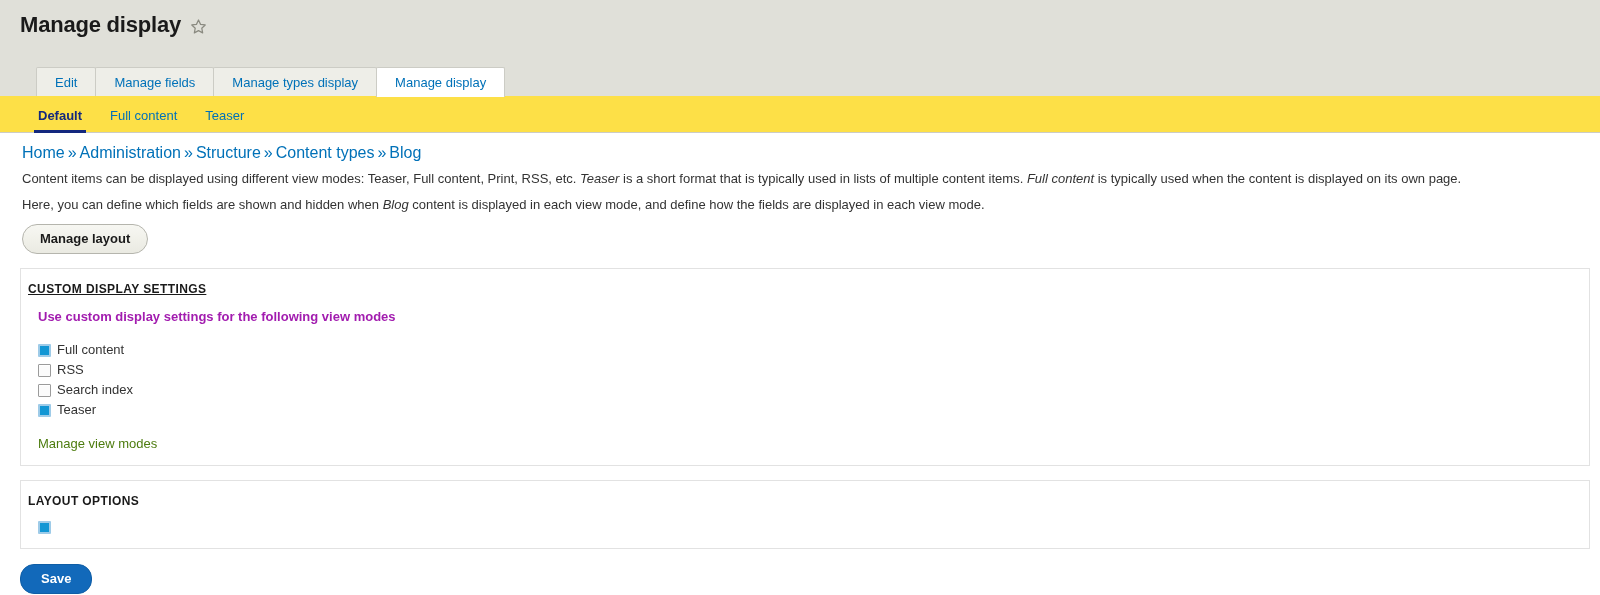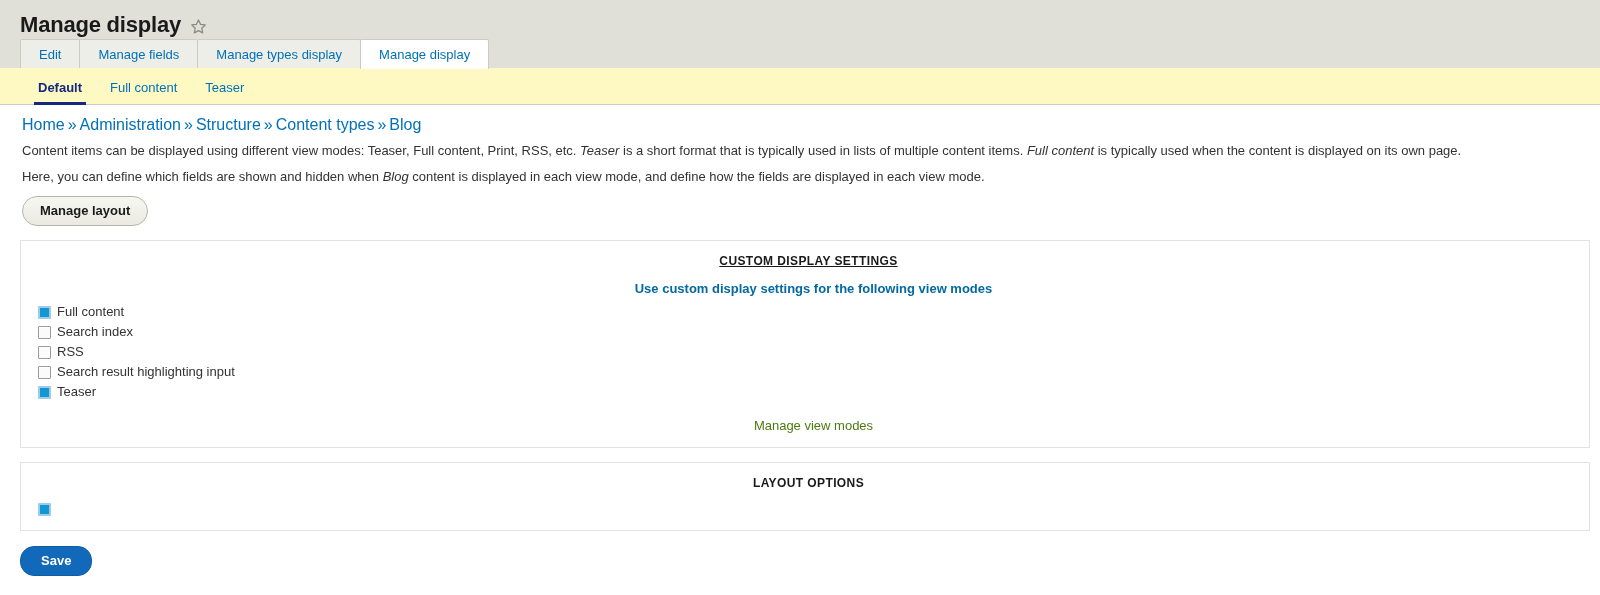--- a/index.html
+++ b/index.html
@@ -12,21 +12,21 @@
     background: #ffffff;
     font-family: "Liberation Sans", sans-serif;
     font-size: 13px;
     color: #333333;
     overflow: hidden;
   }
 
   
   .header-band {
     background: #e0e0d9;
-    height: 68px;
+    height: 96px;
     position: relative;
     box-sizing: border-box;
   }
   .page-title-row {
     display: flex;
     align-items: center;
     gap: 9px;
     padding: 12px 0 0 20px;
   }
   .page-title {
@@ -40,21 +40,21 @@
     display: inline-block;
     line-height: 1;
     margin-top: 3px;
     cursor: pointer;
   }
   .star-icon svg { display: block; }
 
   
   .primary-tabs {
     position: absolute;
-    left: 20px;
+    left: 36px;
     bottom: 0;
     display: flex;
     align-items: flex-end;
   }
   .ptab {
     border: 1px solid #ccccc5;
     border-bottom: none;
     background: #eeeee8;
     color: #0071b8;
     font-size: 13px;
@@ -69,21 +69,21 @@
     background: #ffffff;
     border-color: #ccccc5;
     position: relative;
     z-index: 2;
     padding-bottom: 7px;
     margin-bottom: -1px;
   }
 
   
   .secondary-tabs {
-    background: #fef9c3;
+    background: #fde047;
     border-bottom: 1px solid #ccccc5;
     padding: 0 0 0 24px;
     display: flex;
     align-items: flex-end;
     height: 37px;
     box-sizing: border-box;
   }
   .stab {
     color: #0071b8;
     font-size: 13px;
@@ -150,41 +150,40 @@
     cursor: pointer;
     line-height: 15px;
   }
 
   
   .panel {
     margin: 14px 10px 0 20px;
     border: 1px solid #e2e2e2;
     background: #ffffff;
     box-sizing: border-box;
-    text-align: center;
   }
   .panel-title {
     font-size: 12px;
     font-weight: bold;
     color: #1a1a1a;
     letter-spacing: 0.4px;
     padding: 13px 0 0 7px;
     text-transform: uppercase;
   }
   .panel-title.underlined {
     text-decoration: underline;
   }
   .panel-body {
     padding: 13px 0 14px 17px;
   }
   .field-label {
     font-size: 13px;
     font-weight: bold;
-    color: #0369a1;
-    margin-bottom: 7px;
+    color: #a21caf;
+    margin-bottom: 17px;
     line-height: 16px;
   }
 
   .cb-row {
     display: flex;
     align-items: center;
     margin-bottom: 4px;
     line-height: 16px;
   }
   .cb-row:last-child { margin-bottom: 0; }
@@ -289,32 +288,28 @@
     <div class="panel-body">
       <div class="field-label">Use custom display settings for the following view modes</div>
 
       <div class="cb-row">
         <span class="cb checked"></span>
         <span class="cb-label">Full content</span>
       </div>
 
       <div class="cb-row">
         <span class="cb unchecked"></span>
+        <span class="cb-label">RSS</span>
+      </div>
+
+      <div class="cb-row">
+        <span class="cb unchecked"></span>
         <span class="cb-label">Search index</span>
       </div>
 
-      <div class="cb-row">
-        <span class="cb unchecked"></span>
-        <span class="cb-label">RSS</span>
-      </div>
-
-      <div class="cb-row">
-        <span class="cb unchecked"></span>
-        <span class="cb-label">Search result highlighting input</span>
-      </div>
 
       <div class="cb-row">
         <span class="cb checked"></span>
         <span class="cb-label">Teaser</span>
       </div>
 
       <div class="link-row">
         <a class="inline-link">Manage view modes</a>
       </div>
     </div>

